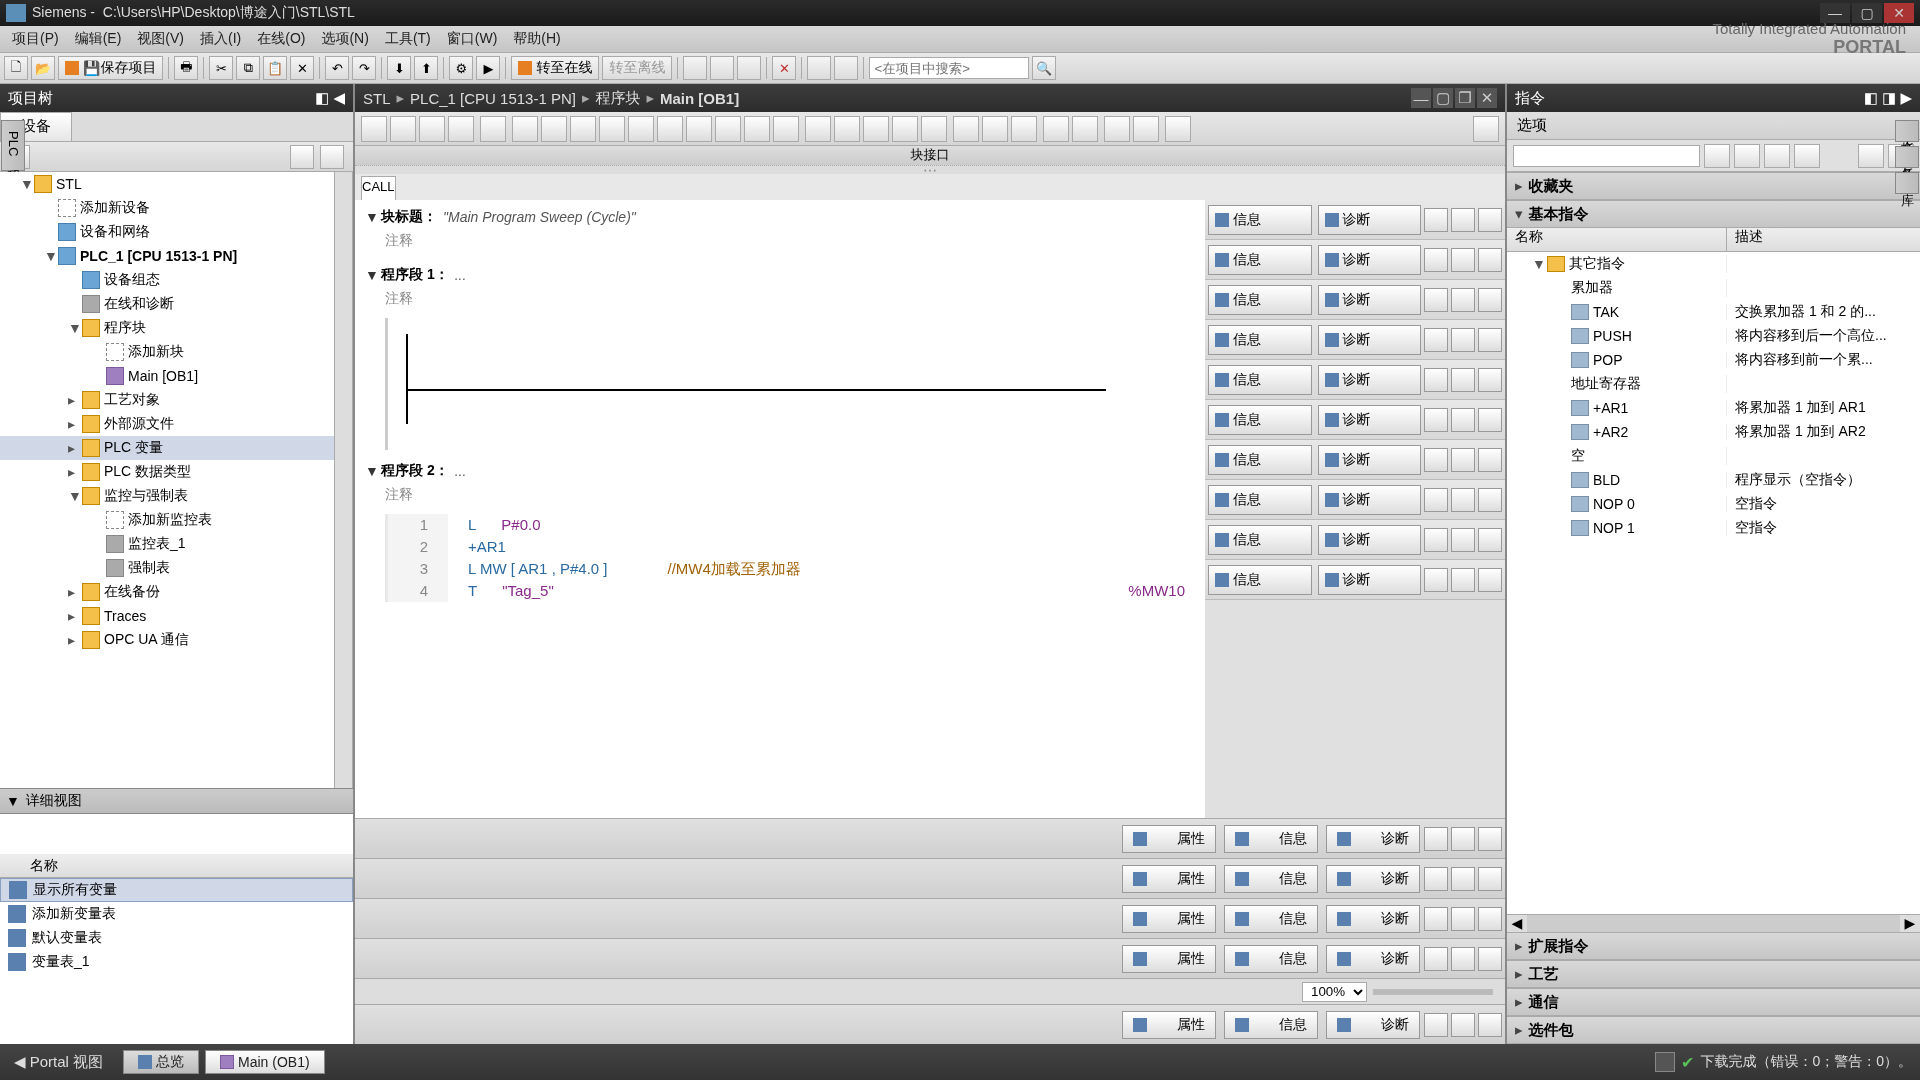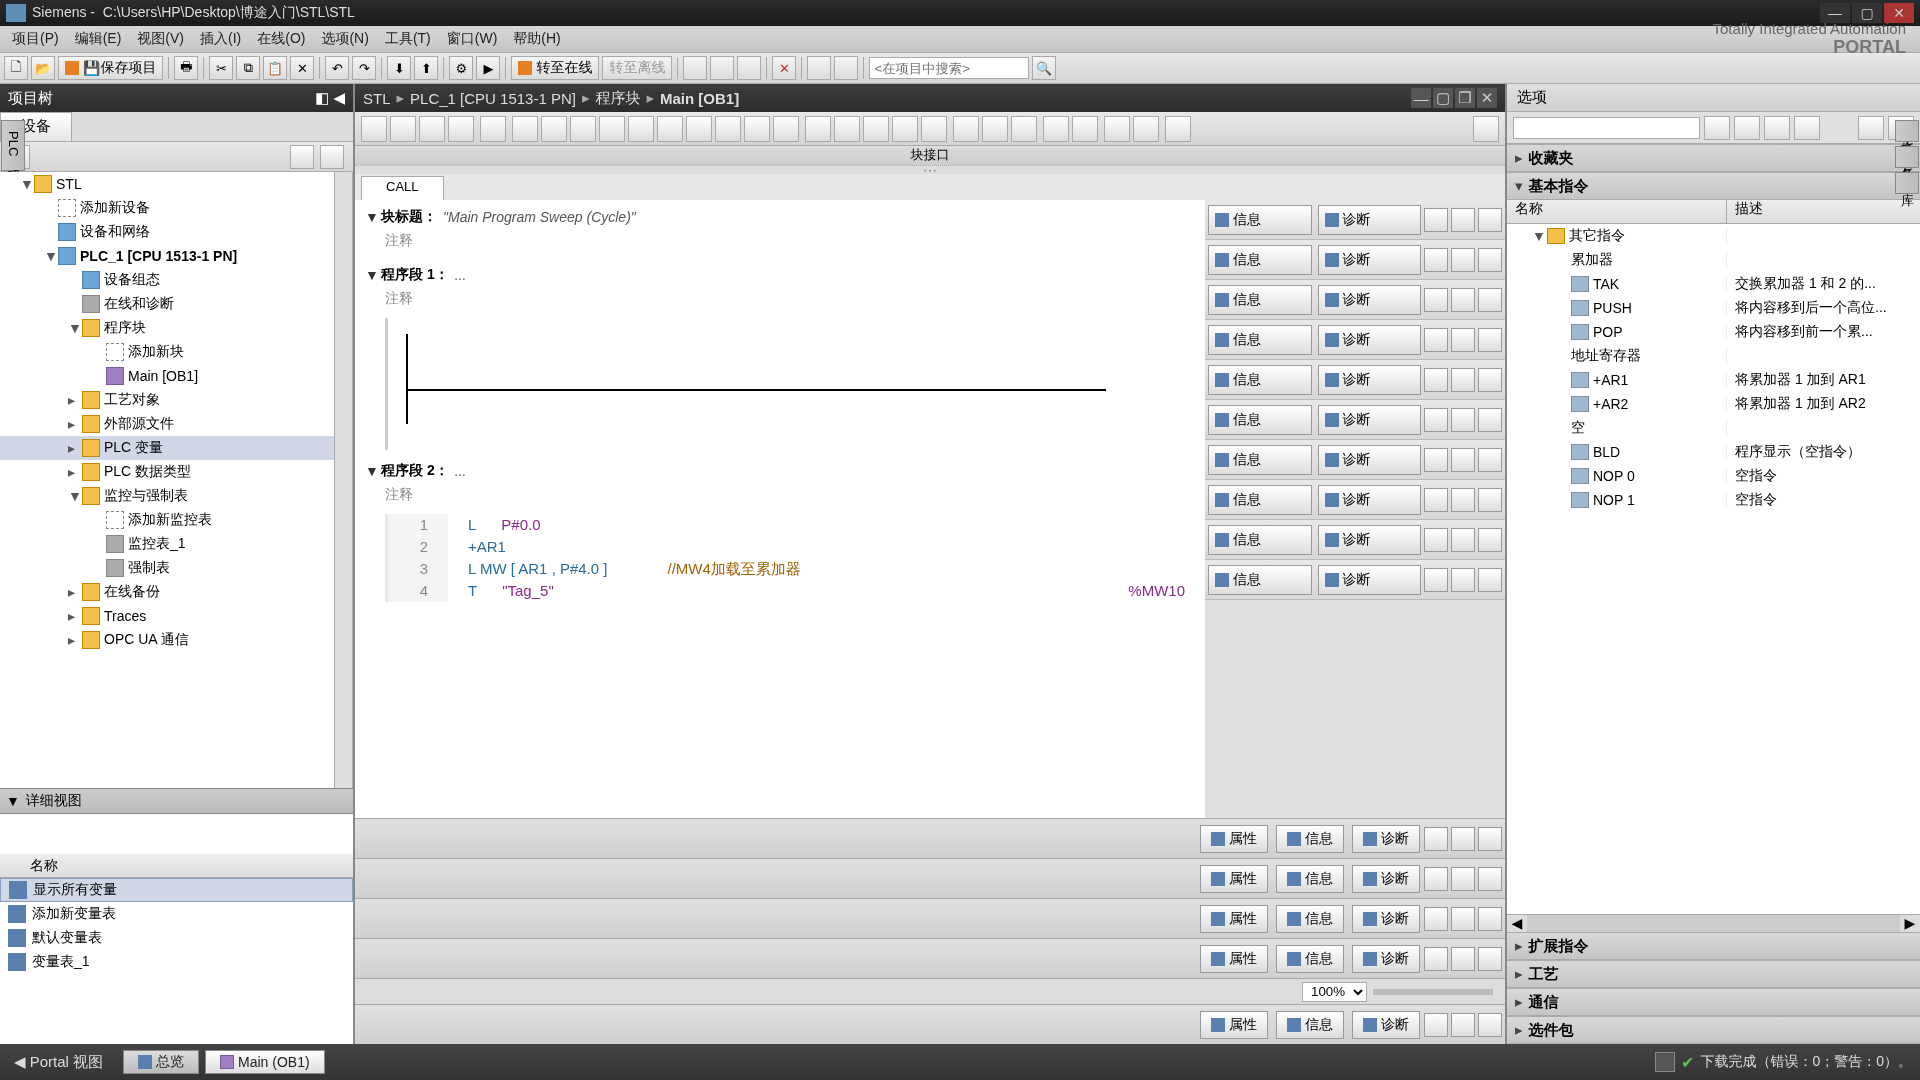--- a/index.html
+++ b/index.html
@@ -74,21 +74,21 @@
 .editor-header .ctrl { width: 20px; height: 20px; background: #555; cursor: pointer; display:flex; align-items:center; justify-content:center; color:#ccc; }
 
 .editor-toolbar { height: 34px; background: linear-gradient(#e8e8e8,#d5d5d5); display: flex; align-items: center; padding: 0 6px; gap: 3px; border-bottom: 1px solid #aaa; }
 .editor-toolbar .tbtn { width: 26px; height: 26px; border: 1px solid #aaa; background: linear-gradient(#fff,#dcdcdc); cursor: pointer; }
 
 .interface-bar { height: 20px; background: linear-gradient(#ddd,#ccc); text-align: center; font-size: 13px; border-bottom: 1px dotted #aaa; }
 .interface-handle { height: 8px; background: #ddd; display:flex; justify-content:center; align-items:center; }
 .interface-handle::after { content:'⋯'; color:#888; }
 
 .call-tab { height: 26px; background: #e8e8e8; display: flex; padding: 2px 6px 0; }
-.call-tab .tab { padding: 2px 24px; background: #fff; border: 1px solid #aaa; border-bottom: none; font-size: 13px; cursor: pointer; }
+.call-tab .tab { padding: 2px 0; background: #fff; border: 1px solid #aaa; border-bottom: none; font-size: 13px; cursor: pointer; }
 
 .editor-body { flex: 1; display: flex; overflow: hidden; }
 .code-area { flex: 1; background: #fff; overflow: auto; padding: 4px 0; }
 .section-row { display: flex; align-items: center; padding: 4px 10px; }
 .section-row .exp { width: 16px; color: #333; cursor: pointer; }
 .section-row .lbl { font-weight: bold; margin-right: 6px; }
 .section-row .desc { font-style: italic; color: #555; }
 .comment-row { padding: 2px 30px; color: #888; font-size: 14px; }
 
 .network-block { margin: 8px 0 8px 30px; border-left: 3px solid #ccc; padding: 6px 10px; }
@@ -106,21 +106,21 @@
 .code-line .addr { margin-left: auto; padding-right: 20px; color: #8a2a8a; }
 
 .diag-col { width: 300px; background: #e0e0e0; overflow: auto; }
 .diag-row { height: 40px; display: flex; align-items: center; border-bottom: 1px solid #bbb; background: linear-gradient(#e8e8e8,#d8d8d8); }
 .diag-row .btn { flex: 1; height: 30px; margin: 0 3px; background: linear-gradient(#fff,#ddd); border: 1px solid #999; display: flex; align-items: center; padding: 0 6px; font-size: 14px; cursor: pointer; }
 .diag-row .btn .ico { width:14px; height:14px; background:#5a80b0; margin-right:4px; }
 .diag-row .mini { width: 24px; height: 24px; background: linear-gradient(#fff,#ddd); border: 1px solid #999; margin-right: 3px; cursor: pointer; }
 
 .bottom-rows { background: #ddd; }
 .prop-row { height: 40px; display: flex; align-items: center; border-top: 1px solid #aaa; background: linear-gradient(#e0e0e0,#d0d0d0); }
-.prop-row .pbtn { height: 28px; padding: 0 10px; margin: 0 4px; background: linear-gradient(#fff,#ddd); border: 1px solid #999; display: flex; align-items: center; cursor: pointer; font-size: 14px; }
+.prop-row .pbtn { height: 28px; padding: 0 10px; margin: 0 4px; background: linear-gradient(#fff,#ddd); border: 1px solid #999; display: flex; align-items: center; cursor: pointer; font-size: 14px; gap: 26px; }
 .prop-row .pbtn .ico { width:14px; height:14px; background:#5a80b0; margin-right:4px; }
 .zoom-row { height: 26px; display: flex; align-items: center; justify-content: flex-end; padding: 0 6px; background: #ddd; border-top:1px solid #aaa; }
 .zoom-row .zoom-sel { height: 20px; border:1px solid #aaa; padding:0 4px; background:#fff; }
 .zoom-row .slider { width: 120px; height: 6px; background:#bbb; margin:0 6px; position:relative; }
 
 
 .right-col { width: 415px; background: #e6e6e6; display: flex; flex-direction: column; border-left: 2px solid #888; }
 .opt-header { height: 28px; background: linear-gradient(#e0e0e0,#d0d0d0); display: flex; align-items: center; padding: 0 10px; border-bottom: 1px solid #aaa; font-size: 15px; }
 .search-row { height: 32px; display: flex; align-items: center; padding: 0 6px; gap: 4px; background: #e0e0e0; border-bottom: 1px solid #aaa; }
 .search-row input { flex: 1; height: 22px; border: 1px solid #aaa; padding: 0 4px; }
@@ -731,20 +731,24 @@
             <span>诊断</span>
           </div>
         <div class="mini" style="width:24px;height:24px;border:1px solid #999;background:linear-gradient(#fff,#ddd);margin-right:3px;"></div>
         <div class="mini" style="width:24px;height:24px;border:1px solid #999;background:linear-gradient(#fff,#ddd);margin-right:3px;"></div>
         <div class="mini" style="width:24px;height:24px;border:1px solid #999;background:linear-gradient(#fff,#ddd);margin-right:3px;"></div>
       </div>
     </div>
   </div>
 
   <div class="right-col">
+    <div class="panel-header">
+      <span>指令</span>
+      <span class="collapse">◧ ◨ ▶</span>
+    </div>
     <div class="opt-header">选项</div>
     <div class="search-row">
       <input style="">
       <div class="sbtn"></div>
       <div class="sbtn"></div>
       <div class="sbtn"></div>
       <div class="sbtn"></div>
       <div style="flex:0.3"></div>
       <div class="sbtn"></div>
       <div class="sbtn"></div>

